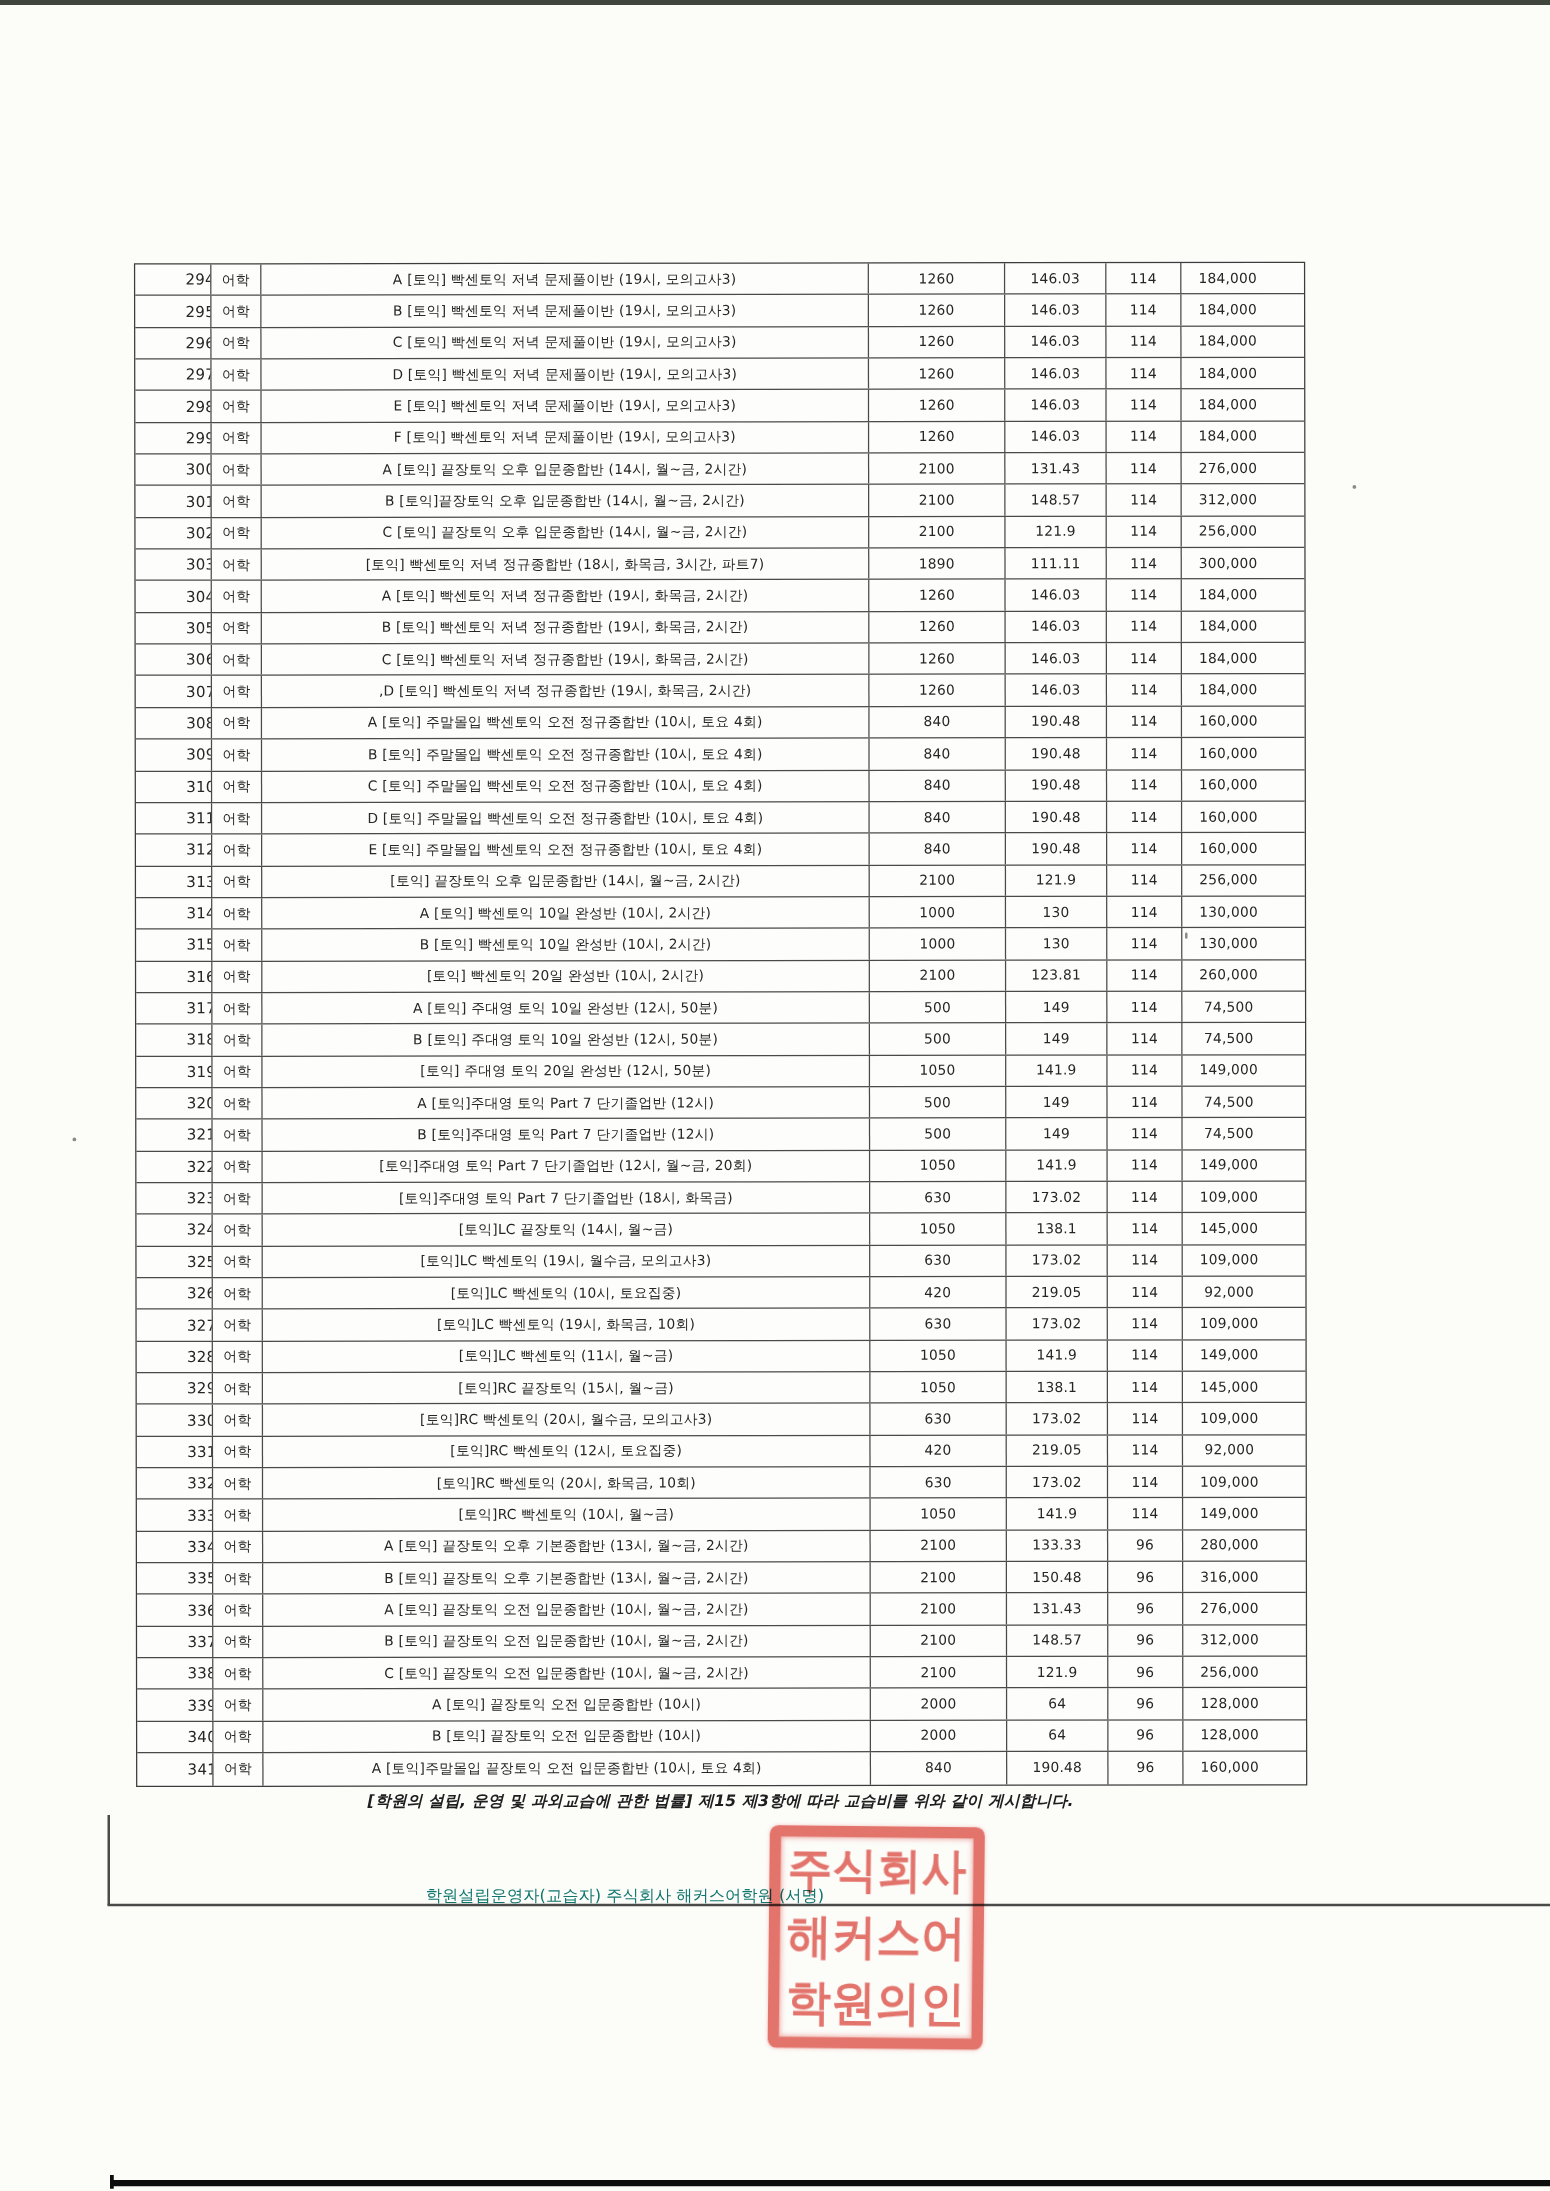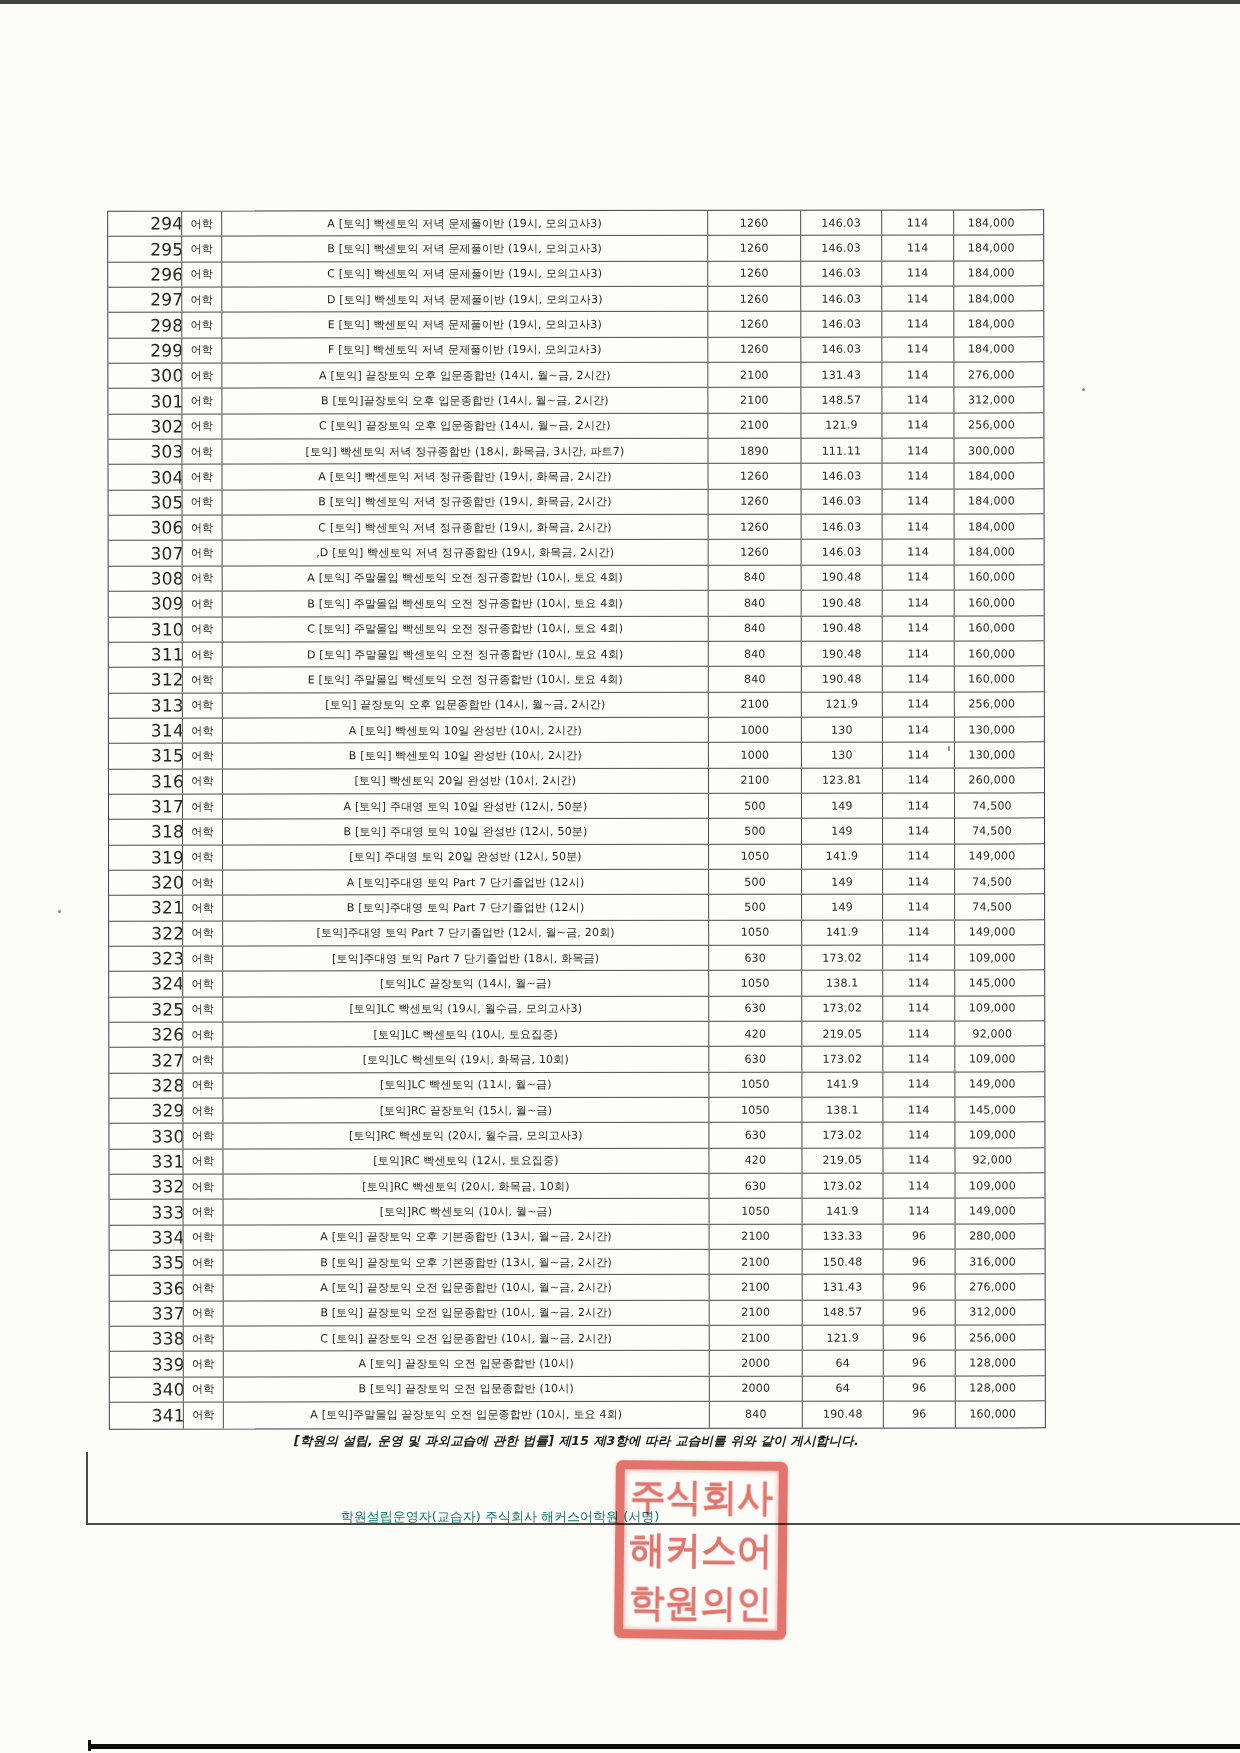--- a/index.html
+++ b/index.html
@@ -27,26 +27,26 @@
   }
   .tr{display:flex;height:25.35px;border-bottom:1px solid #4a4a48;box-sizing:border-box;}
   .tr:last-child{border-bottom:none;}
   .td{
     display:flex;align-items:center;justify-content:center;
     border-right:1px solid #4a4a48;box-sizing:border-box;
     font-size:11px;letter-spacing:0.2px;white-space:nowrap;overflow:hidden;
     color:#262626;
   }
   .td:last-child{border-right:none;}
-  .c-no{width:74px;font-size:17px;padding-left:44px;}
+  .c-no{width:61px;font-size:12px;padding-left:44px;}
   .c-cat{width:40px;}
   .c-name{width:486px;}
-  .c-4{width:93px;}
+  .c-4{width:109px;}
   .c-5{width:81px;}
-  .c-6{width:72px;}
+  .c-6{width:60px;}
   .c-7{width:74px;}
 
   .legal-note{
     position:absolute;left:108px;top:1433px;width:937px;
     text-align:center;font-size:12.5px;font-weight:600;color:#1e1e1e;
     letter-spacing:0.2px;
     font-style:italic;
   }
 
   

